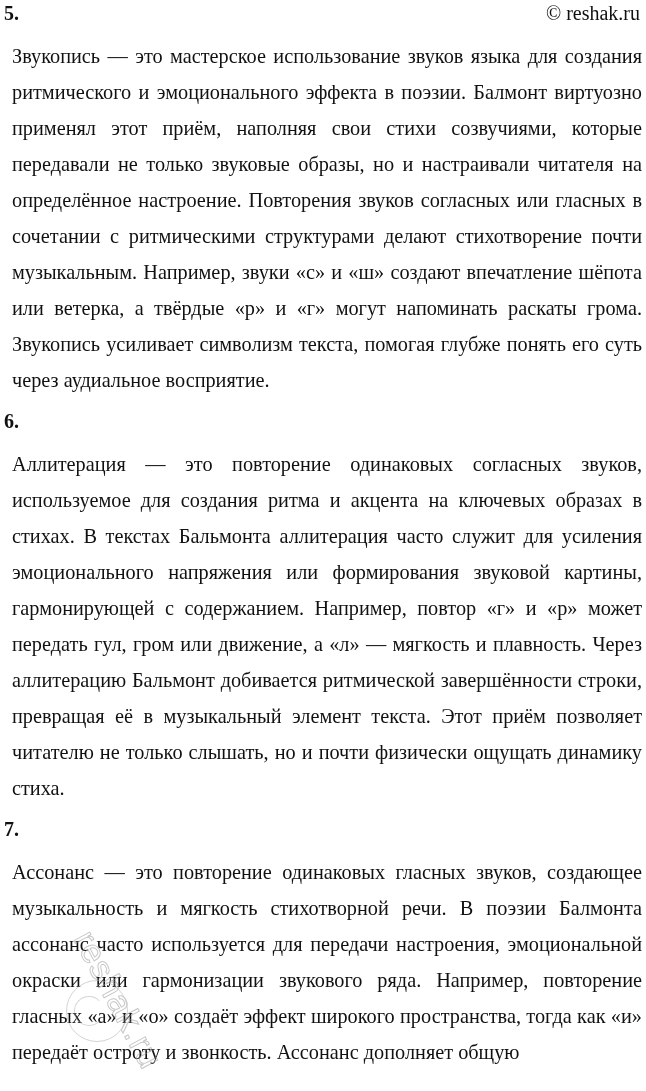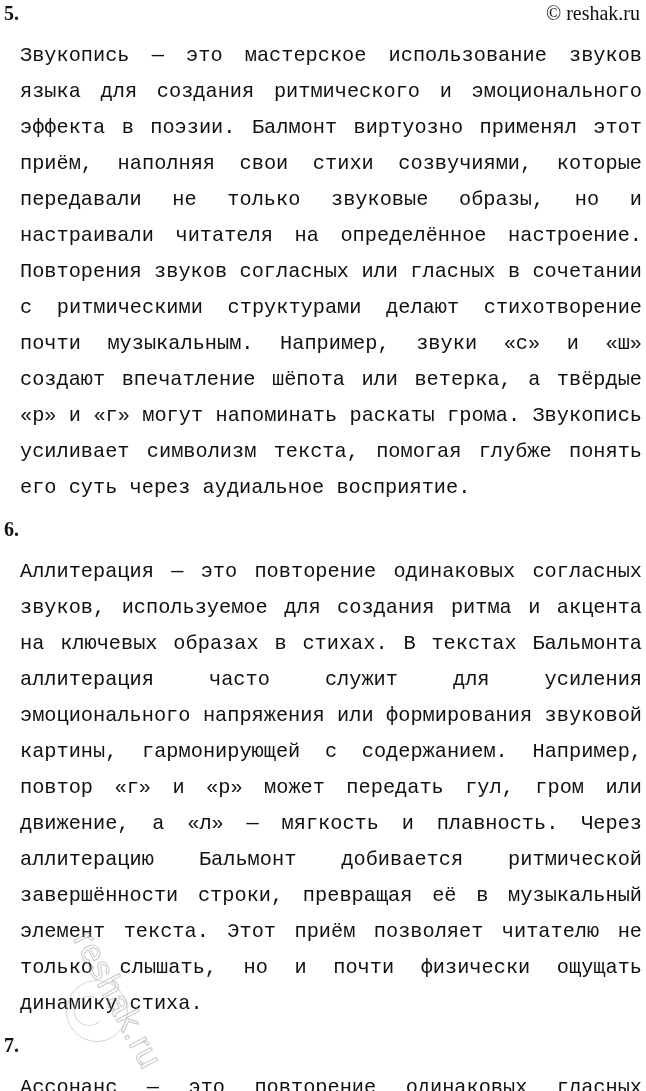--- a/index.html
+++ b/index.html
@@ -42,23 +42,22 @@
       font-weight: bold;
       font-size: 20px;
       line-height: 30px;
       margin-top: 8px;
       height: 30px;
     }
     .paragraph {
       font-size: 20.3px;
       line-height: 36px;
       text-align: justify;
-      margin: 10px 0 0 16px;
+      margin: 10px 0 0 8px;
       hyphens: none;
-      font-family: Liberation Mono, monospace;
     }
     .section {
       position: relative;
     }
     .watermark {
       position: absolute;
       left: 58px;
       top: 930px;
       width: 120px;
       height: 150px;

